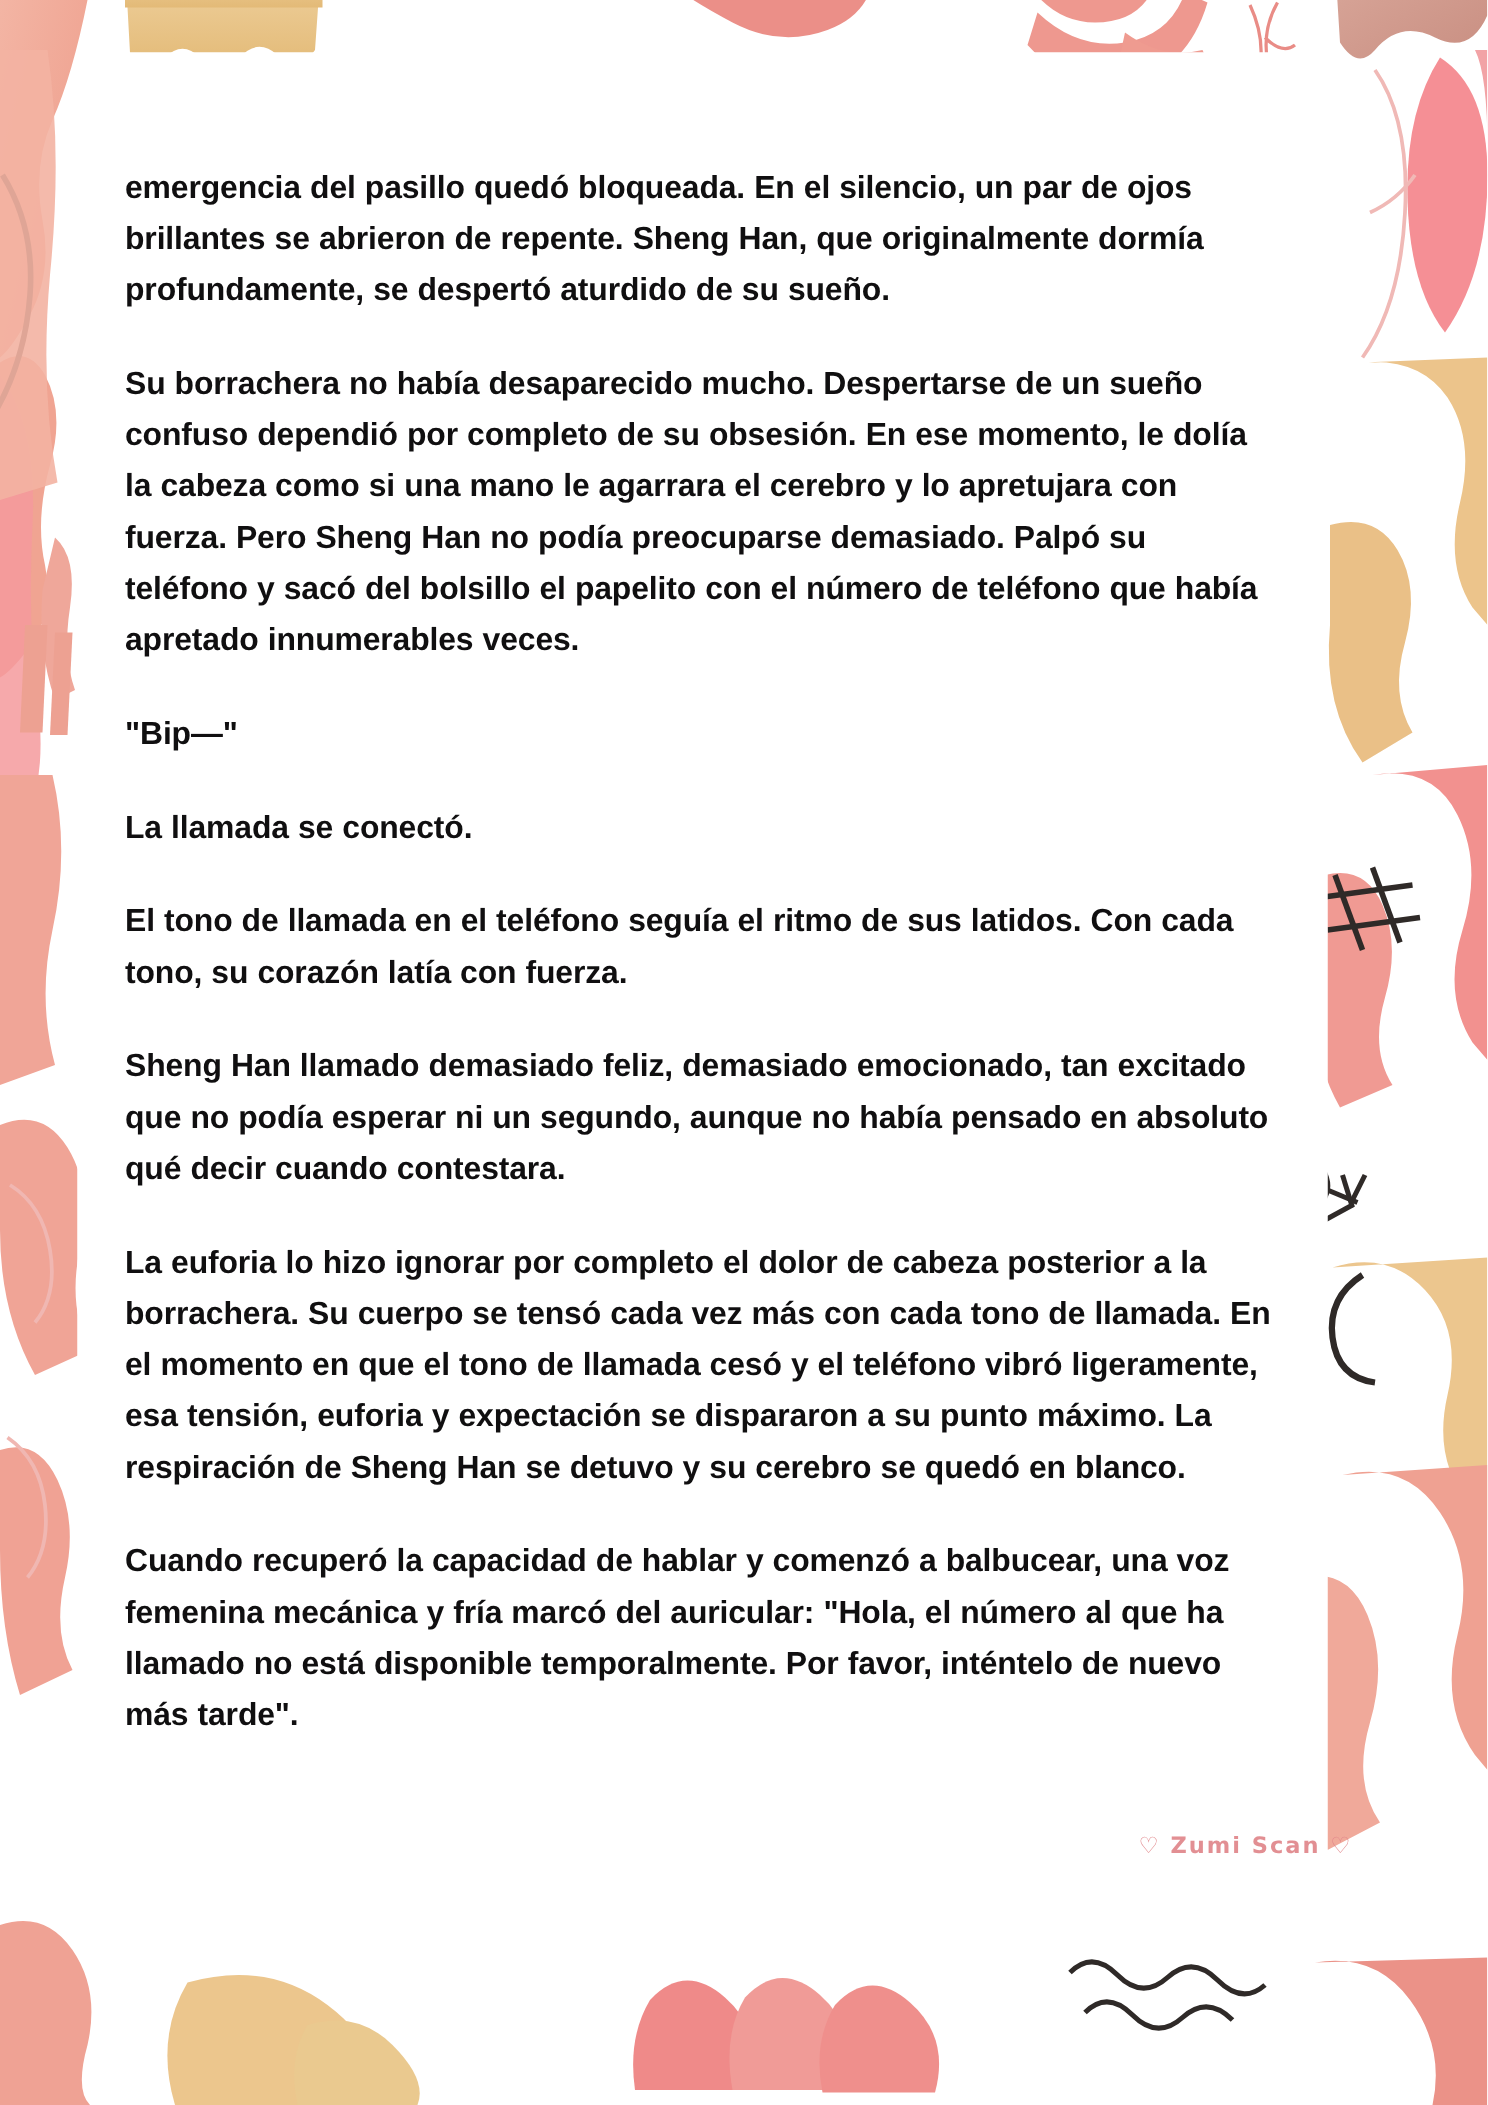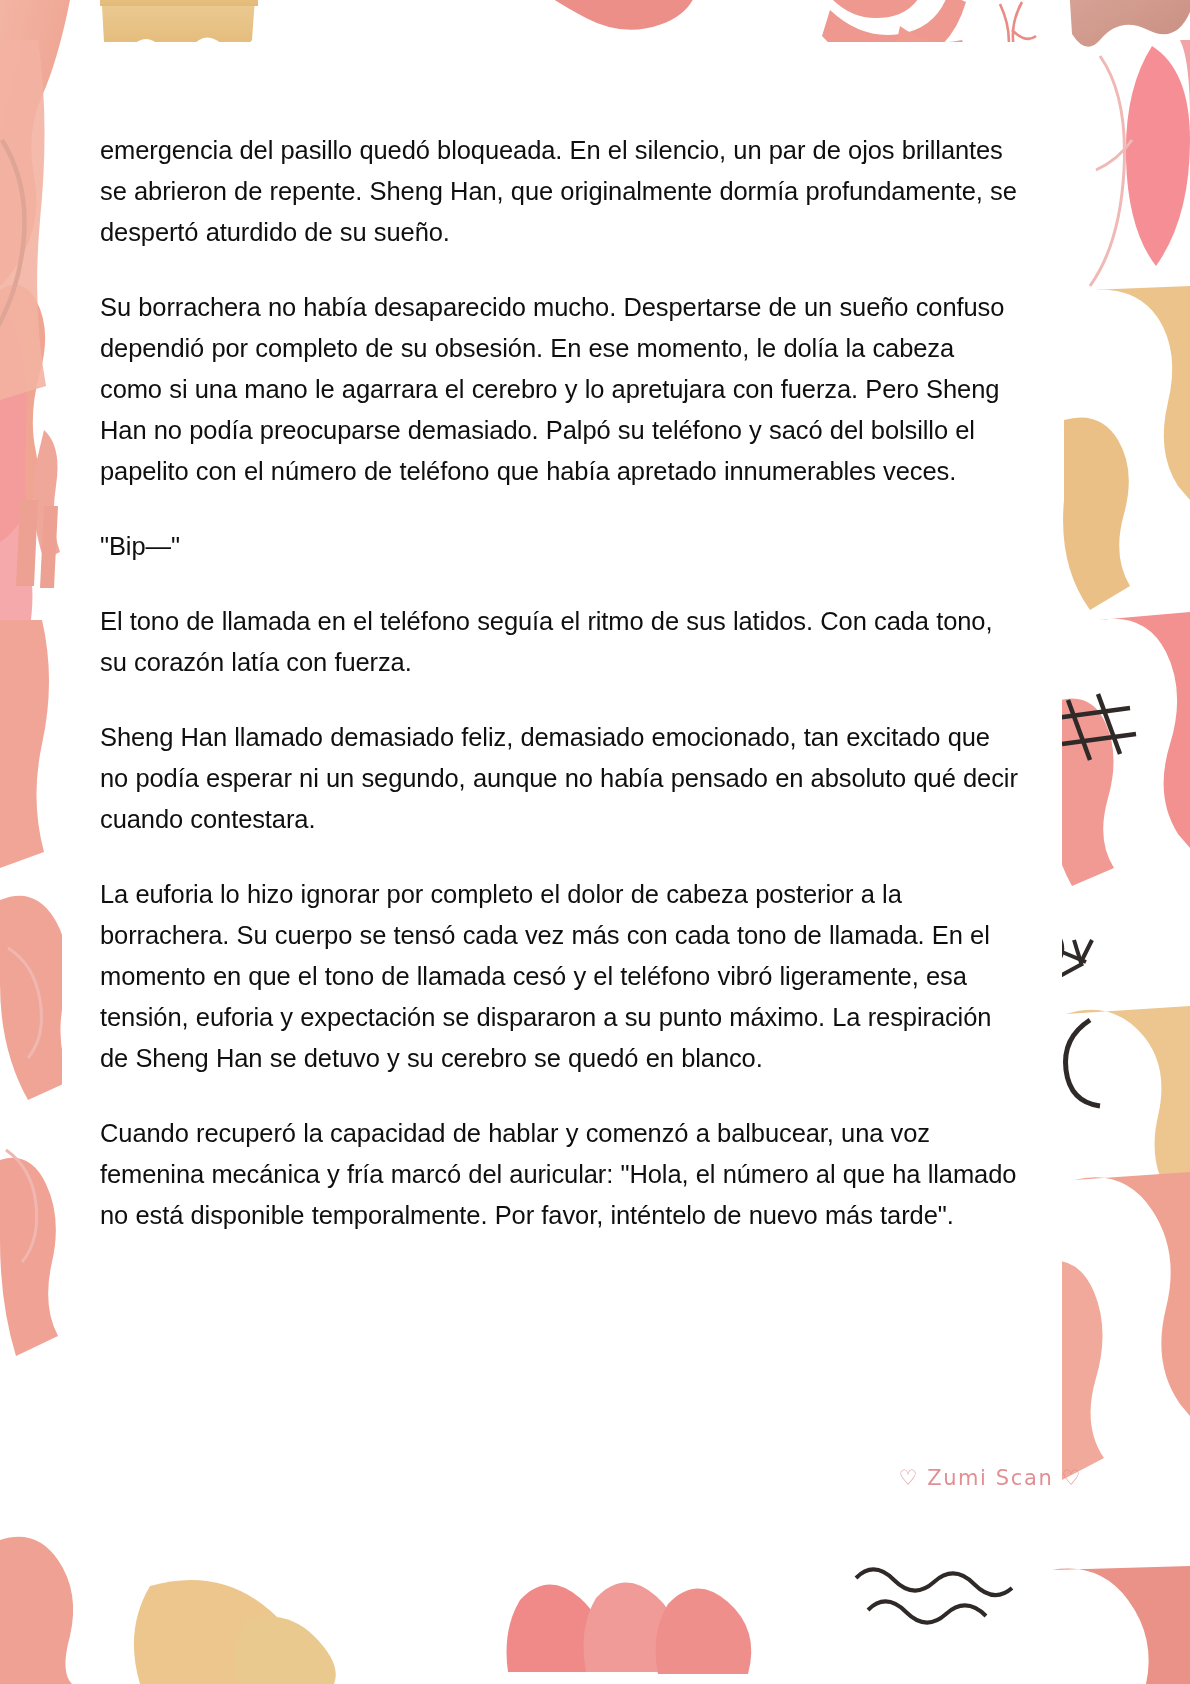--- a/index.html
+++ b/index.html
@@ -7,20 +7,21 @@
     padding: 0;
     background: #ffffff;
   }
   #page {
     position: relative;
     width: 1190px;
     height: 1684px;
     overflow: hidden;
     background: #ffffff;
     font-family: "Liberation Sans", sans-serif;
+    font-weight: bold;
   }
 
   
   #deco {
     position: absolute;
     inset: 0;
     z-index: 0;
     pointer-events: none;
   }
   #deco svg { display: block; width: 1190px; height: 1684px; }
@@ -56,21 +57,21 @@
   }
   #body-text p:last-child { margin-bottom: 0; }
 
   
   #watermark {
     position: absolute;
     right: 108px;
     top: 1466px;
     z-index: 3;
     font-family: "DejaVu Sans", sans-serif;
-    font-size: 21px;
+    font-size: 18px;
     letter-spacing: 1.6px;
     color: #e0868a;
     white-space: nowrap;
     opacity: 0.92;
   }
 </style>
 </head>
 <body>
 
 <div id="page">
@@ -232,20 +233,21 @@
       <rect x="62" y="42" width="1000" height="1500" fill="#ffffff"></rect>
     </svg>
   </div>
 
   <div id="sheet"></div>
 
   <div id="body-text">
     <p>emergencia del pasillo quedó bloqueada. En el silencio, un par de ojos brillantes se abrieron de repente. Sheng Han, que originalmente dormía profundamente, se despertó aturdido de su sueño.</p>
     <p>Su borrachera no había desaparecido mucho. Despertarse de un sueño confuso dependió por completo de su obsesión. En ese momento, le dolía la cabeza como si una mano le agarrara el cerebro y lo apretujara con fuerza. Pero Sheng Han no podía preocuparse demasiado. Palpó su teléfono y sacó del bolsillo el papelito con el número de teléfono que había apretado innumerables veces.</p>
     <p>"Bip—"</p>
+    <p>La llamada se conectó.</p>
     <p>El tono de llamada en el teléfono seguía el ritmo de sus latidos. Con cada tono, su corazón latía con fuerza.</p>
     <p>Sheng Han llamado demasiado feliz, demasiado emocionado, tan excitado que no podía esperar ni un segundo, aunque no había pensado en absoluto qué decir cuando contestara.</p>
     <p>La euforia lo hizo ignorar por completo el dolor de cabeza posterior a la borrachera. Su cuerpo se tensó cada vez más con cada tono de llamada. En el momento en que el tono de llamada cesó y el teléfono vibró ligeramente, esa tensión, euforia y expectación se dispararon a su punto máximo. La respiración de Sheng Han se detuvo y su cerebro se quedó en blanco.</p>
     <p>Cuando recuperó la capacidad de hablar y comenzó a balbucear, una voz femenina mecánica y fría marcó del auricular: "Hola, el número al que ha llamado no está disponible temporalmente. Por favor, inténtelo de nuevo más tarde".</p>
   </div>
 
   <div id="watermark">♡ Zumi Scan ♡</div>
 
 </div>
 

